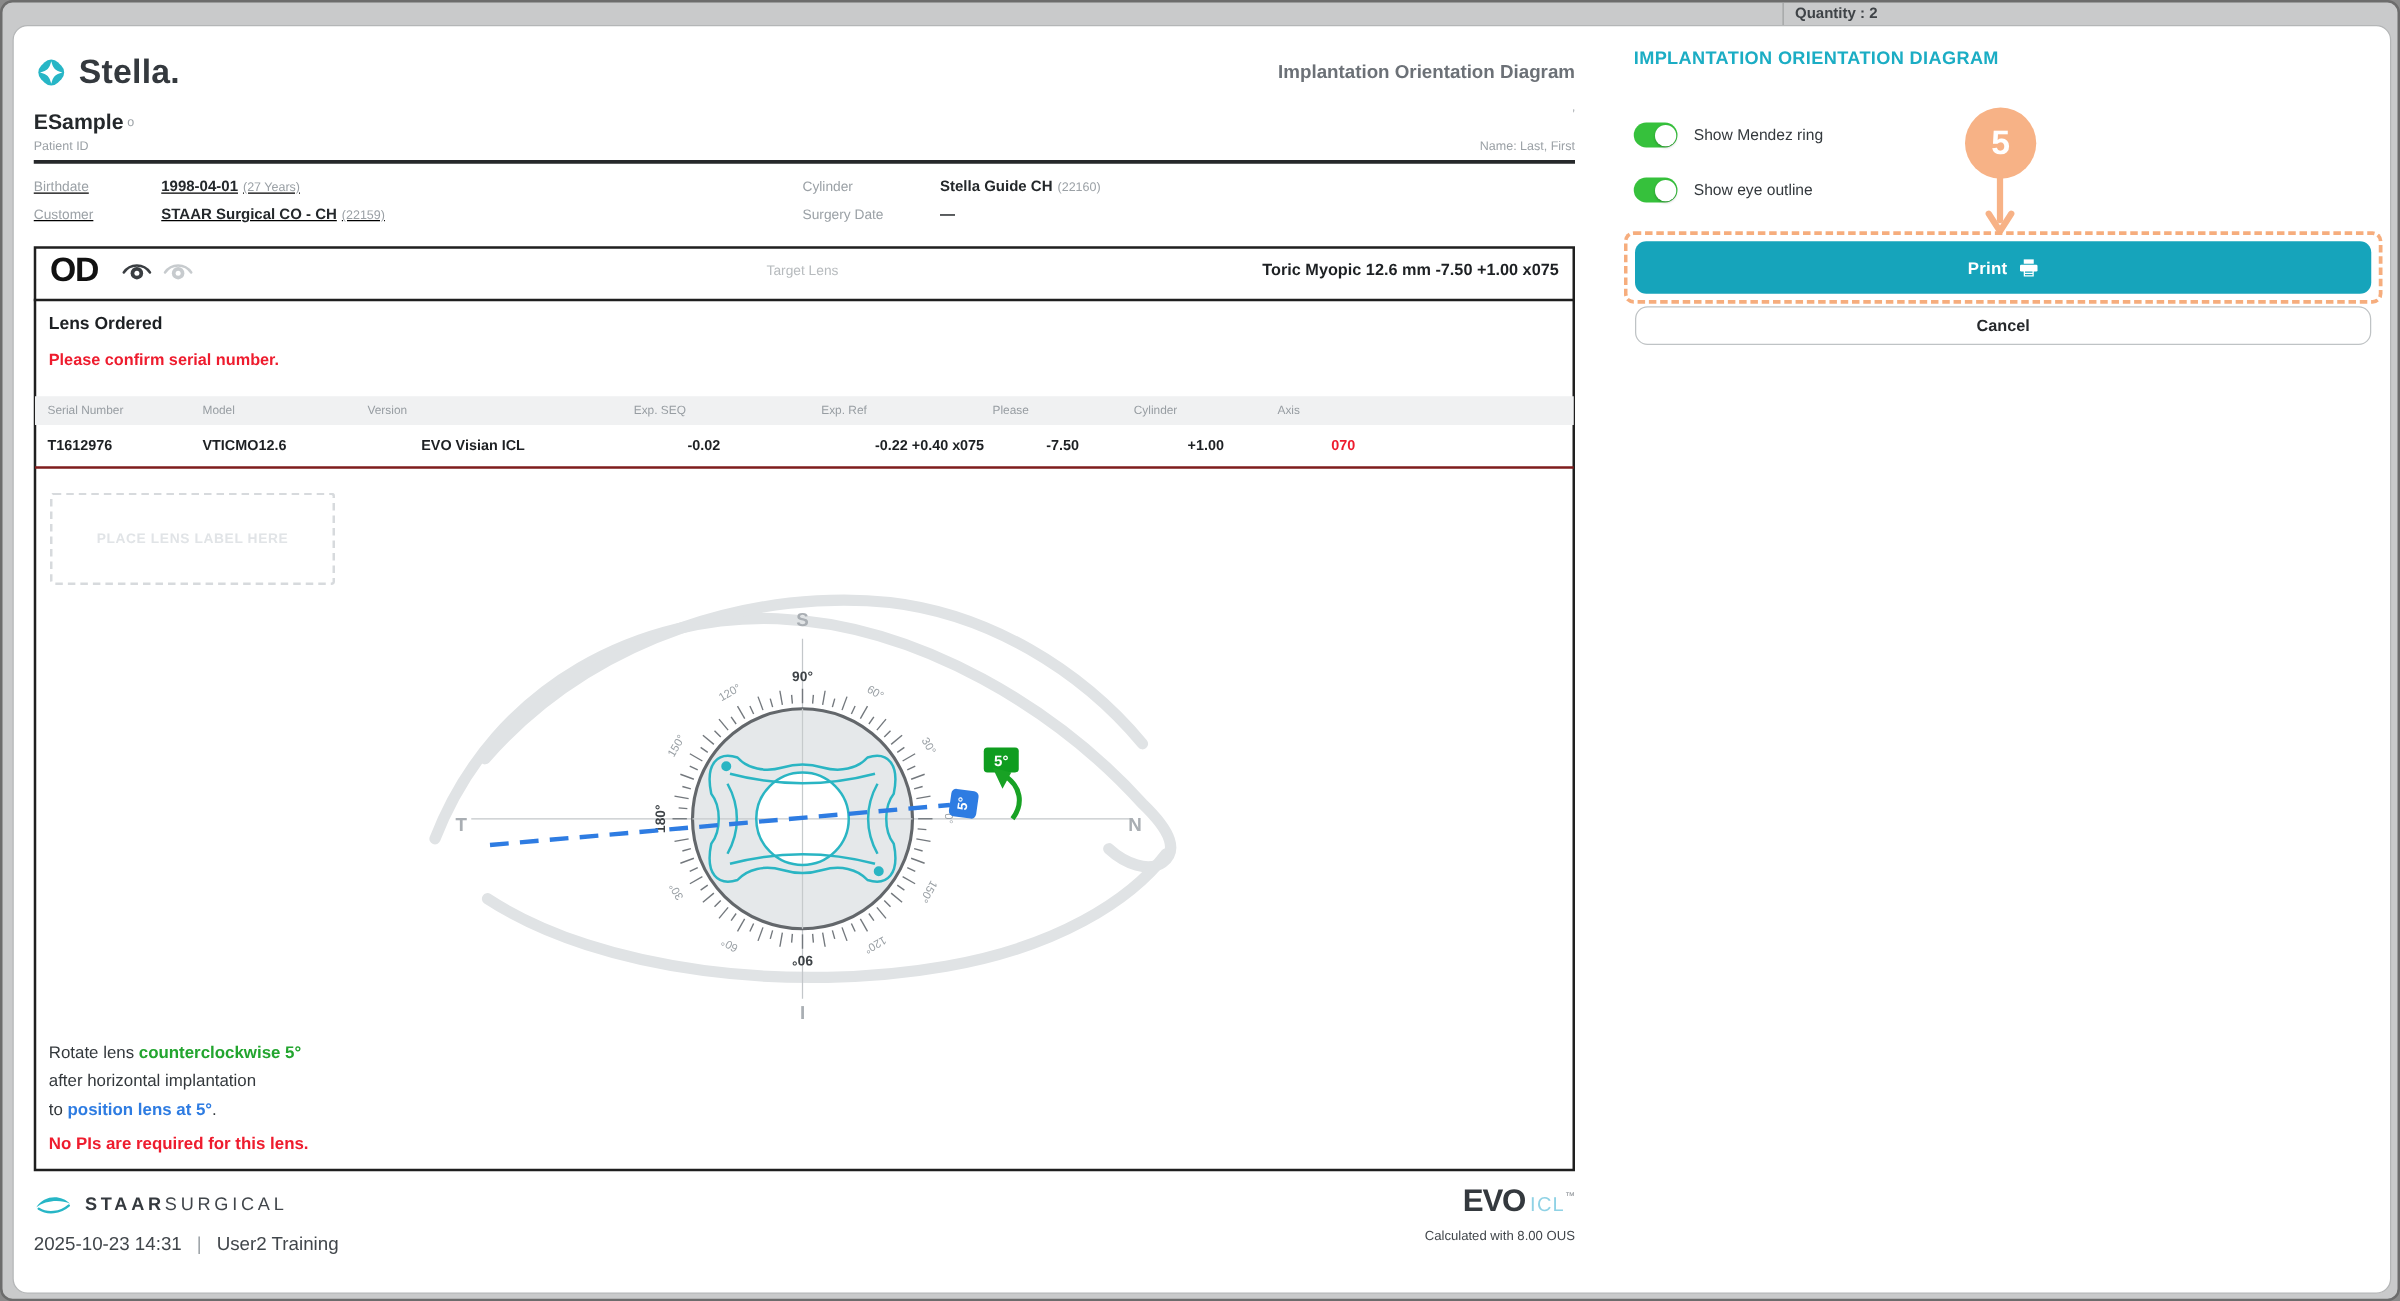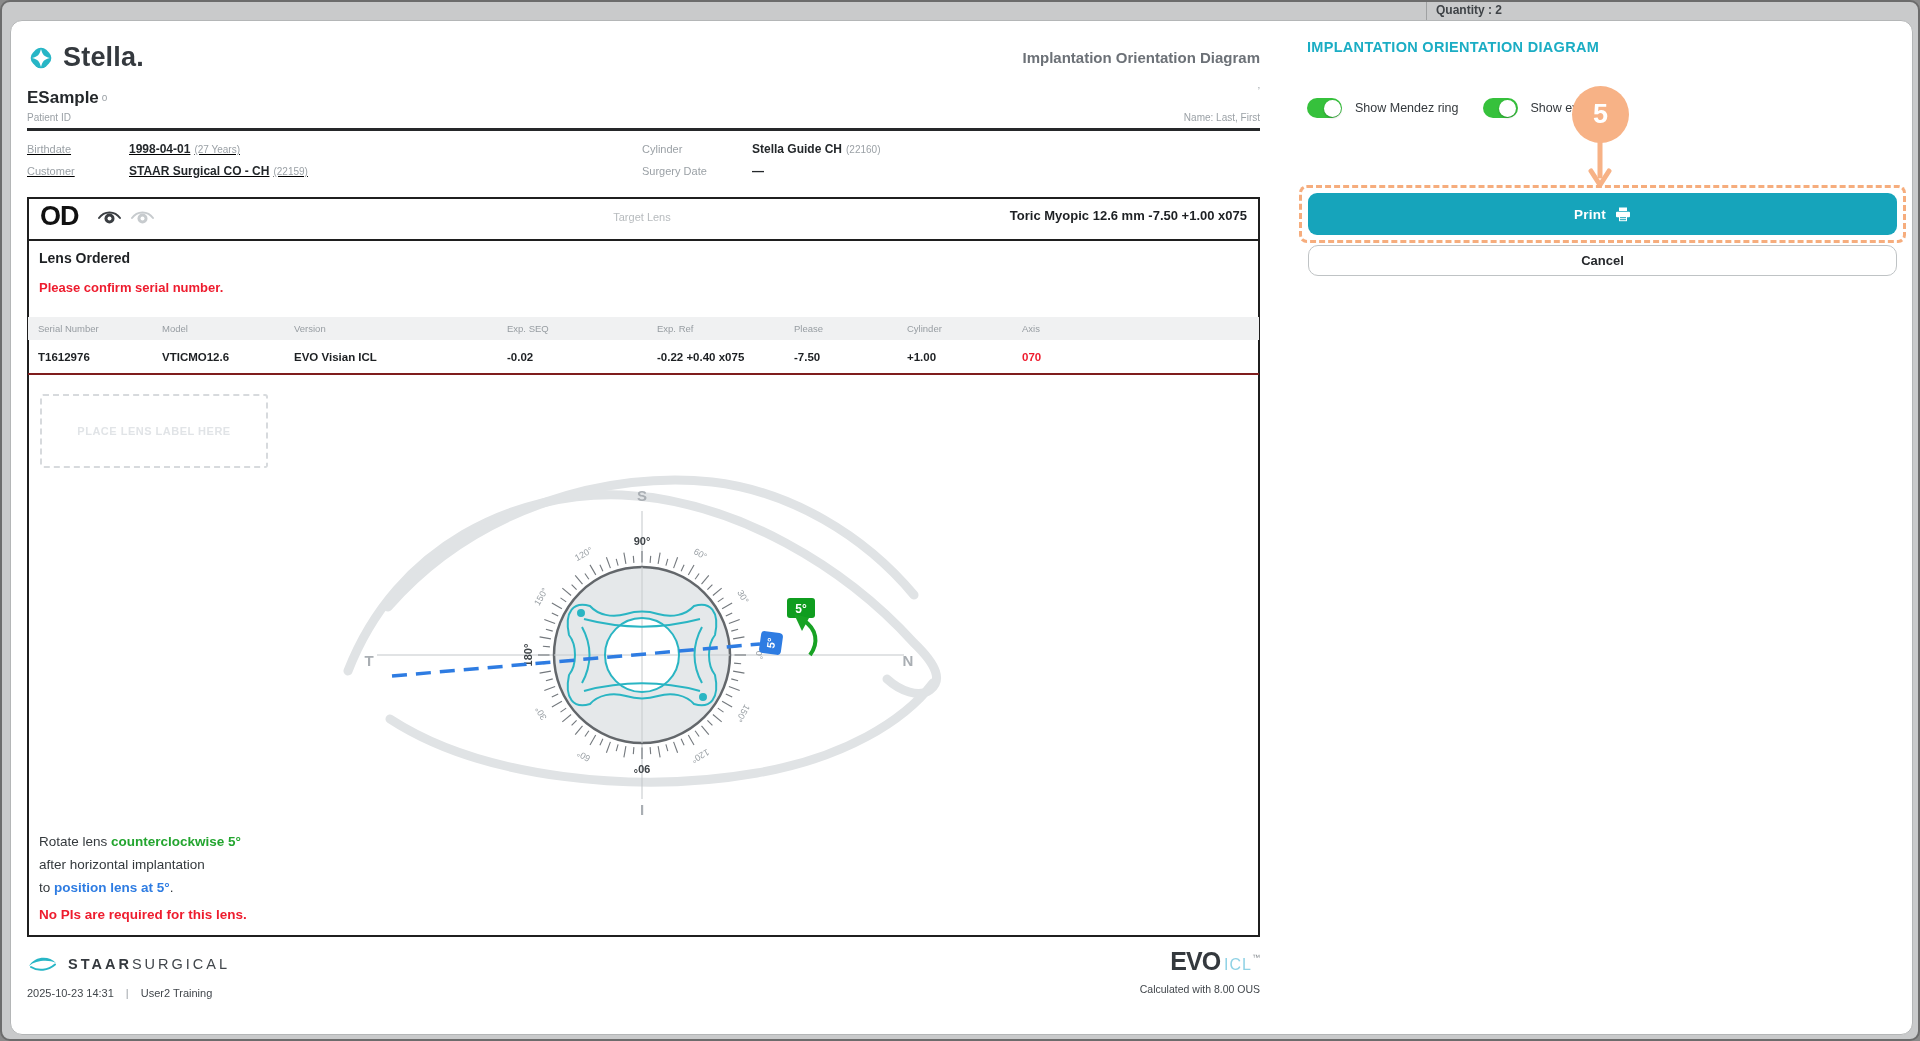--- a/index.html
+++ b/index.html
@@ -58,29 +58,29 @@
   .compass{font-size:15px;font-weight:bold;fill:#a9aeb3;}
   
   #instructions{left:37px;top:828px;font-size:13.5px;color:#34393d;line-height:23px;}
   #instructions .green{color:#23a52f;font-weight:bold;}
   #instructions .blue{color:#2e7ce2;font-weight:bold;}
   #pi-warning{left:37px;top:905px;font-size:13.5px;font-weight:bold;color:#ee1c2e;}
   
   #staar-logo{left:25px;top:952px;display:flex;align-items:center;gap:10px;}
   #staar-bold{font-size:14.5px;font-weight:800;color:#34393e;letter-spacing:3px;}
   #staar-light{font-size:14.5px;font-weight:400;color:#41464b;letter-spacing:3px;}
-  #footer-meta{left:25px;top:985px;font-size:11px;color:#41464b;display:flex;gap:12px;align-items:center;}
+  #footer-meta{left:25px;top:985px;font-size:15px;color:#41464b;display:flex;gap:12px;align-items:center;}
   #evo-logo{left:996px;top:945px;width:262px;text-align:right;}
   #evo-main{font-size:25px;font-weight:700;color:#34393e;letter-spacing:-1px;}
   #evo-sub{font-size:16px;font-weight:400;color:#8fd2e5;letter-spacing:1px;margin-left:4px;}
   #evo-tm{font-size:8px;color:#8a8f94;vertical-align:10px;}
   #calc-note{left:996px;top:981px;width:262px;text-align:right;font-size:10.5px;color:#41464b;}
   
   #panel-title{left:1305px;top:37px;font-size:14.5px;font-weight:800;color:#1badc4;letter-spacing:.3px;}
-  #toggles{left:1305px;top:96px;display:flex;gap:24px;}
+  #toggles{left:1305px;top:96px;display:flex;flex-direction:column;gap:24px;}
   .toggle-row{display:flex;align-items:center;gap:13px;height:20px;}
   .switch{width:35px;height:20px;border-radius:10px;background:#36c13c;position:relative;flex:0 0 auto;cursor:pointer;}
   .switch .knob{position:absolute;right:1.5px;top:1.5px;width:17px;height:17px;border-radius:50%;background:#fff;
                 box-shadow:0 1px 2px rgba(0,0,0,.25);}
   .toggle-label{font-size:12.5px;color:#34393d;}
   #annot-circle{left:1570px;top:84px;width:57px;height:57px;border-radius:50%;background:#f7b286;
                 display:flex;align-items:center;justify-content:center;}
   #annot-circle span{color:#fff;font-size:27px;font-weight:bold;}
   #annot-arrow{left:1586px;top:138px;}
   #print-outline{left:1297px;top:183px;width:607px;height:58px;border:3px dashed #f6ad7d;border-radius:8px;}
@@ -166,21 +166,21 @@
       <div class="cell" style="width: 213px; flex: 0 0 213px;">Version</div>
       <div class="cell" style="width: 150px; flex: 0 0 150px;">Exp. SEQ</div>
       <div class="cell" style="width: 137px; flex: 0 0 137px;">Exp. Ref</div>
       <div class="cell" style="width: 113px; flex: 0 0 113px;">Please</div>
       <div class="cell" style="width: 115px; flex: 0 0 115px;">Cylinder</div>
       <div class="cell" style="width: 120px; flex: 0 0 120px;">Axis</div>
     </div>
   <div class="abs" id="tbl-row">
       <div class="cell" style="width: 124px; flex: 0 0 124px;">T1612976</div>
       <div class="cell" style="width: 132px; flex: 0 0 132px;">VTICMO12.6</div>
-      <div class="cell" style="width: 213px; flex: 0 0 213px;">EVO Visian ICL</div>
+      <div class="cell" style="width: 213px; flex: 0 0 213px; margin-left: 43px;">EVO Visian ICL</div>
       <div class="cell" style="width: 150px; flex: 0 0 150px;">-0.02</div>
       <div class="cell" style="width: 137px; flex: 0 0 137px;">-0.22 +0.40 x075</div>
       <div class="cell" style="width: 113px; flex: 0 0 113px;">-7.50</div>
       <div class="cell" style="width: 115px; flex: 0 0 115px;">+1.00</div>
       <div class="cell axis-red" style="width: 120px; flex: 0 0 120px;">070</div>
     </div>
 
   <div class="abs" id="label-box">
     <span>PLACE LENS LABEL HERE</span>
   </div>

